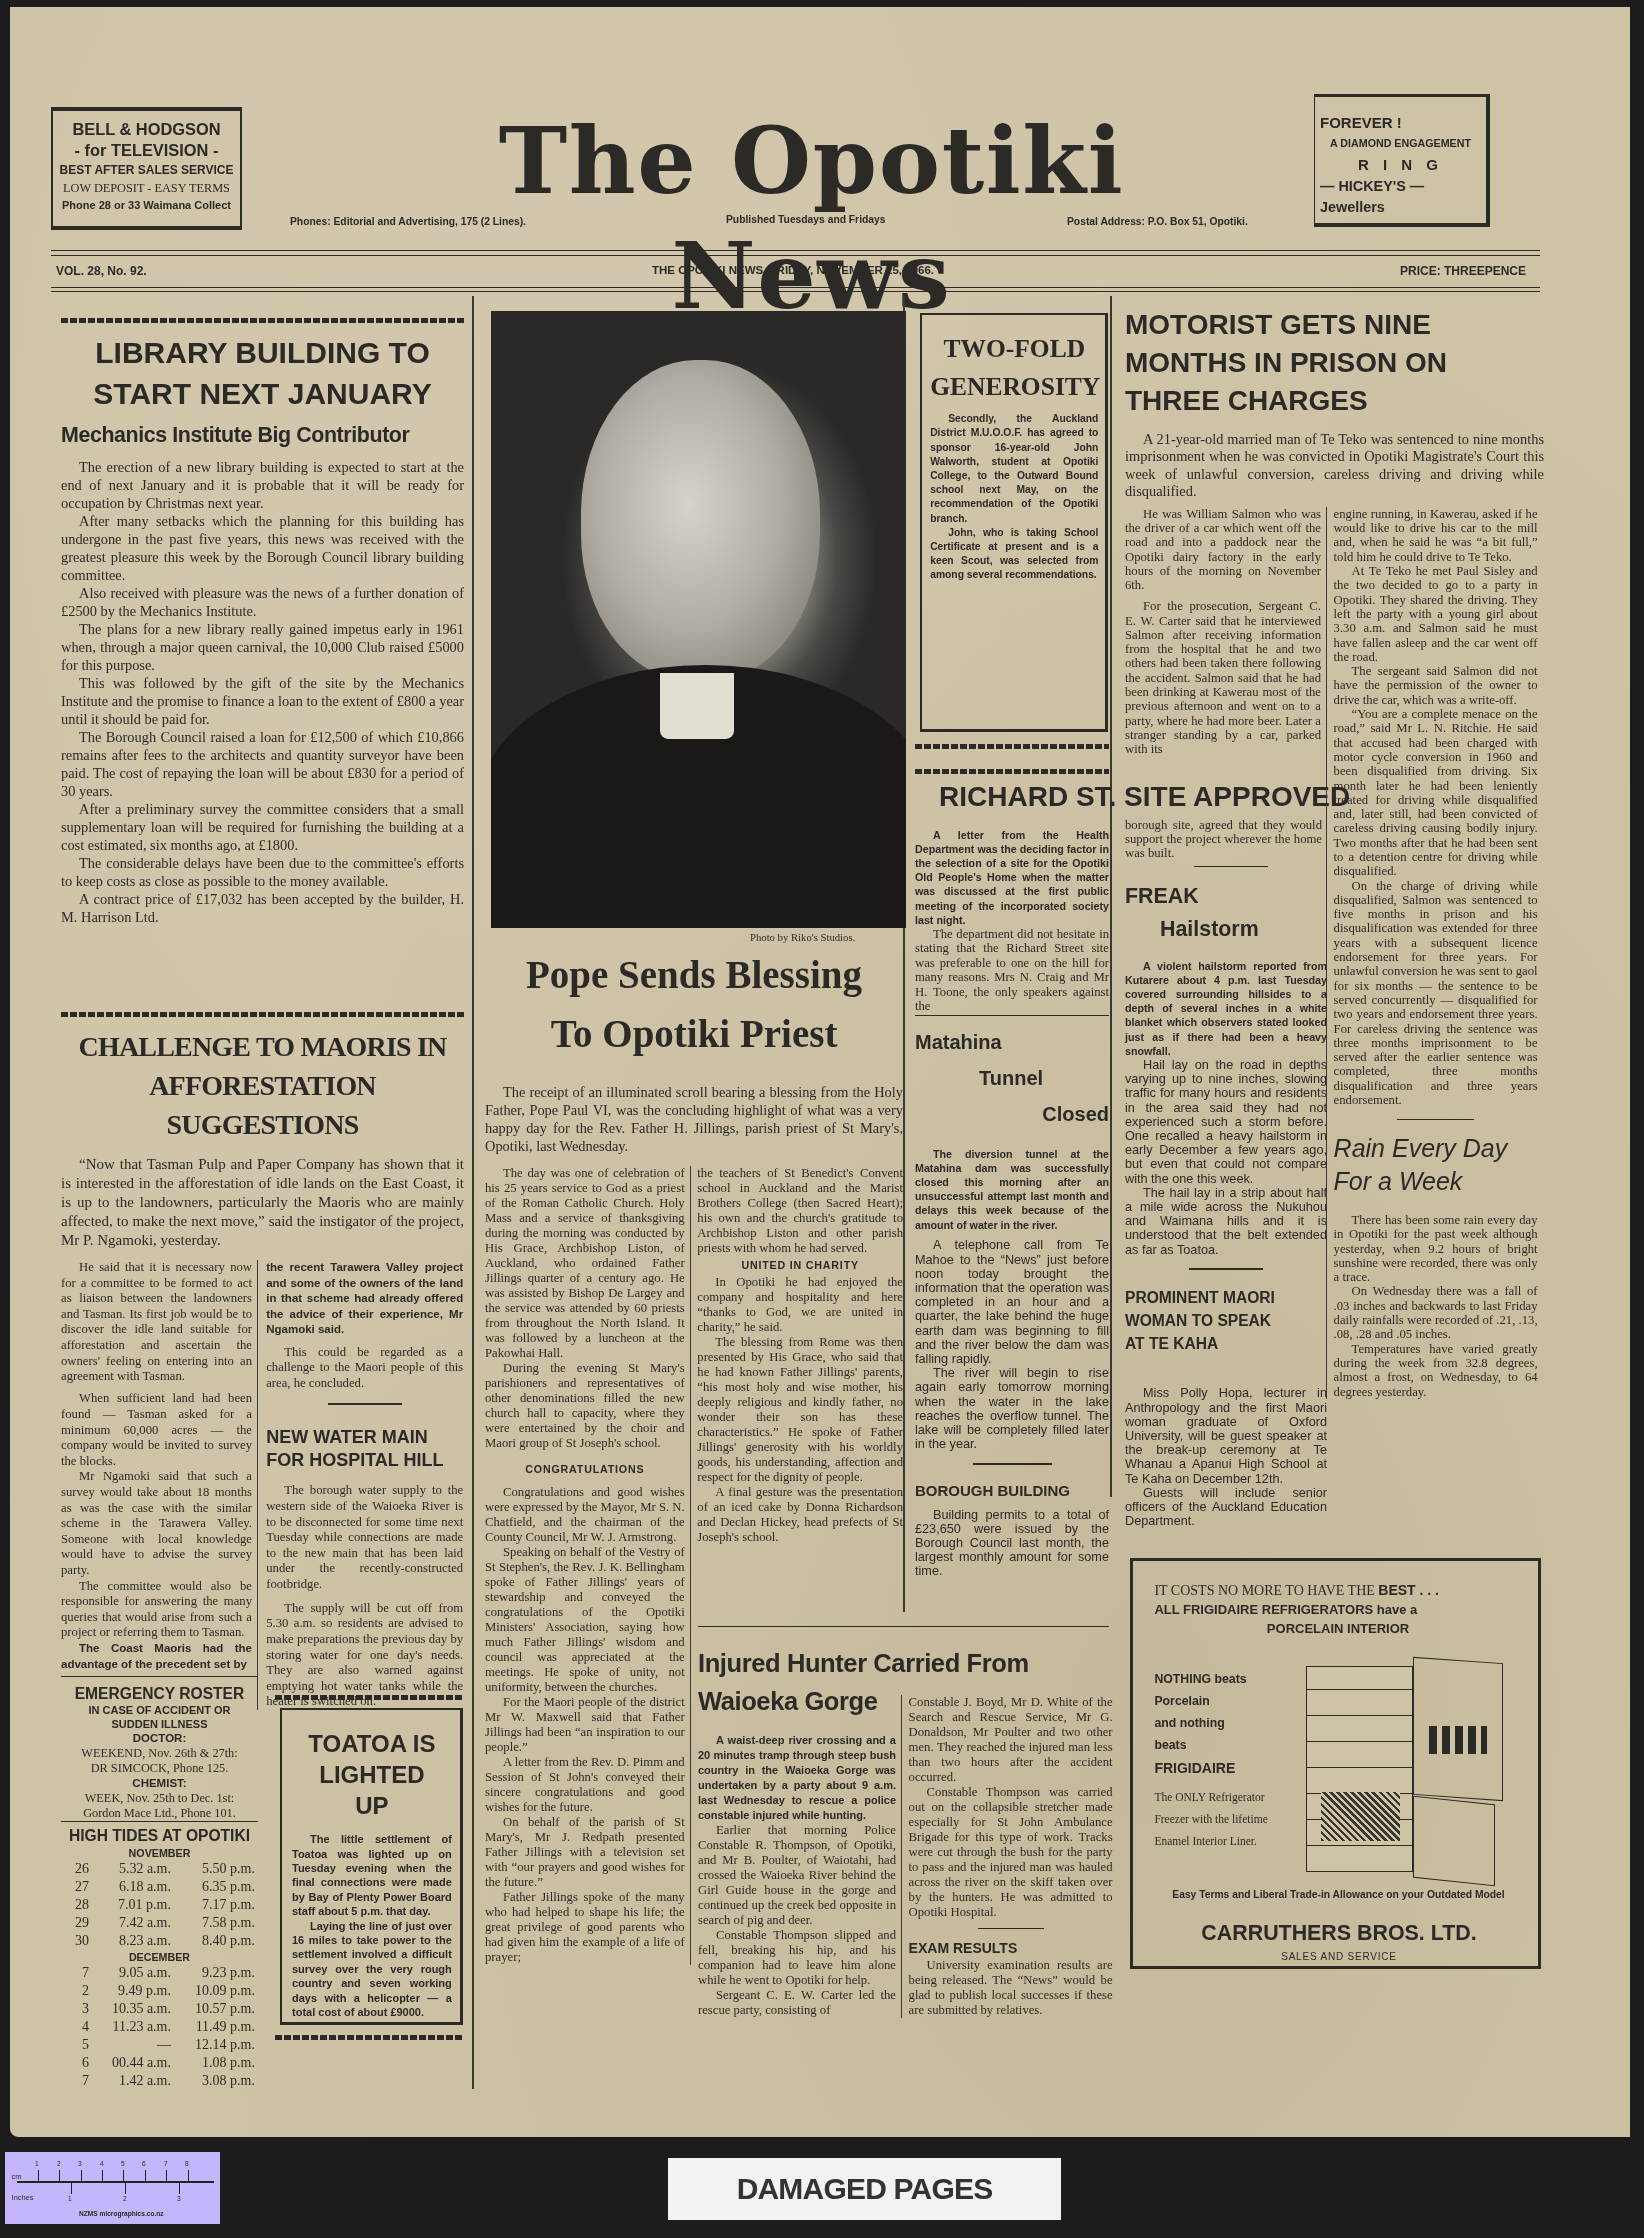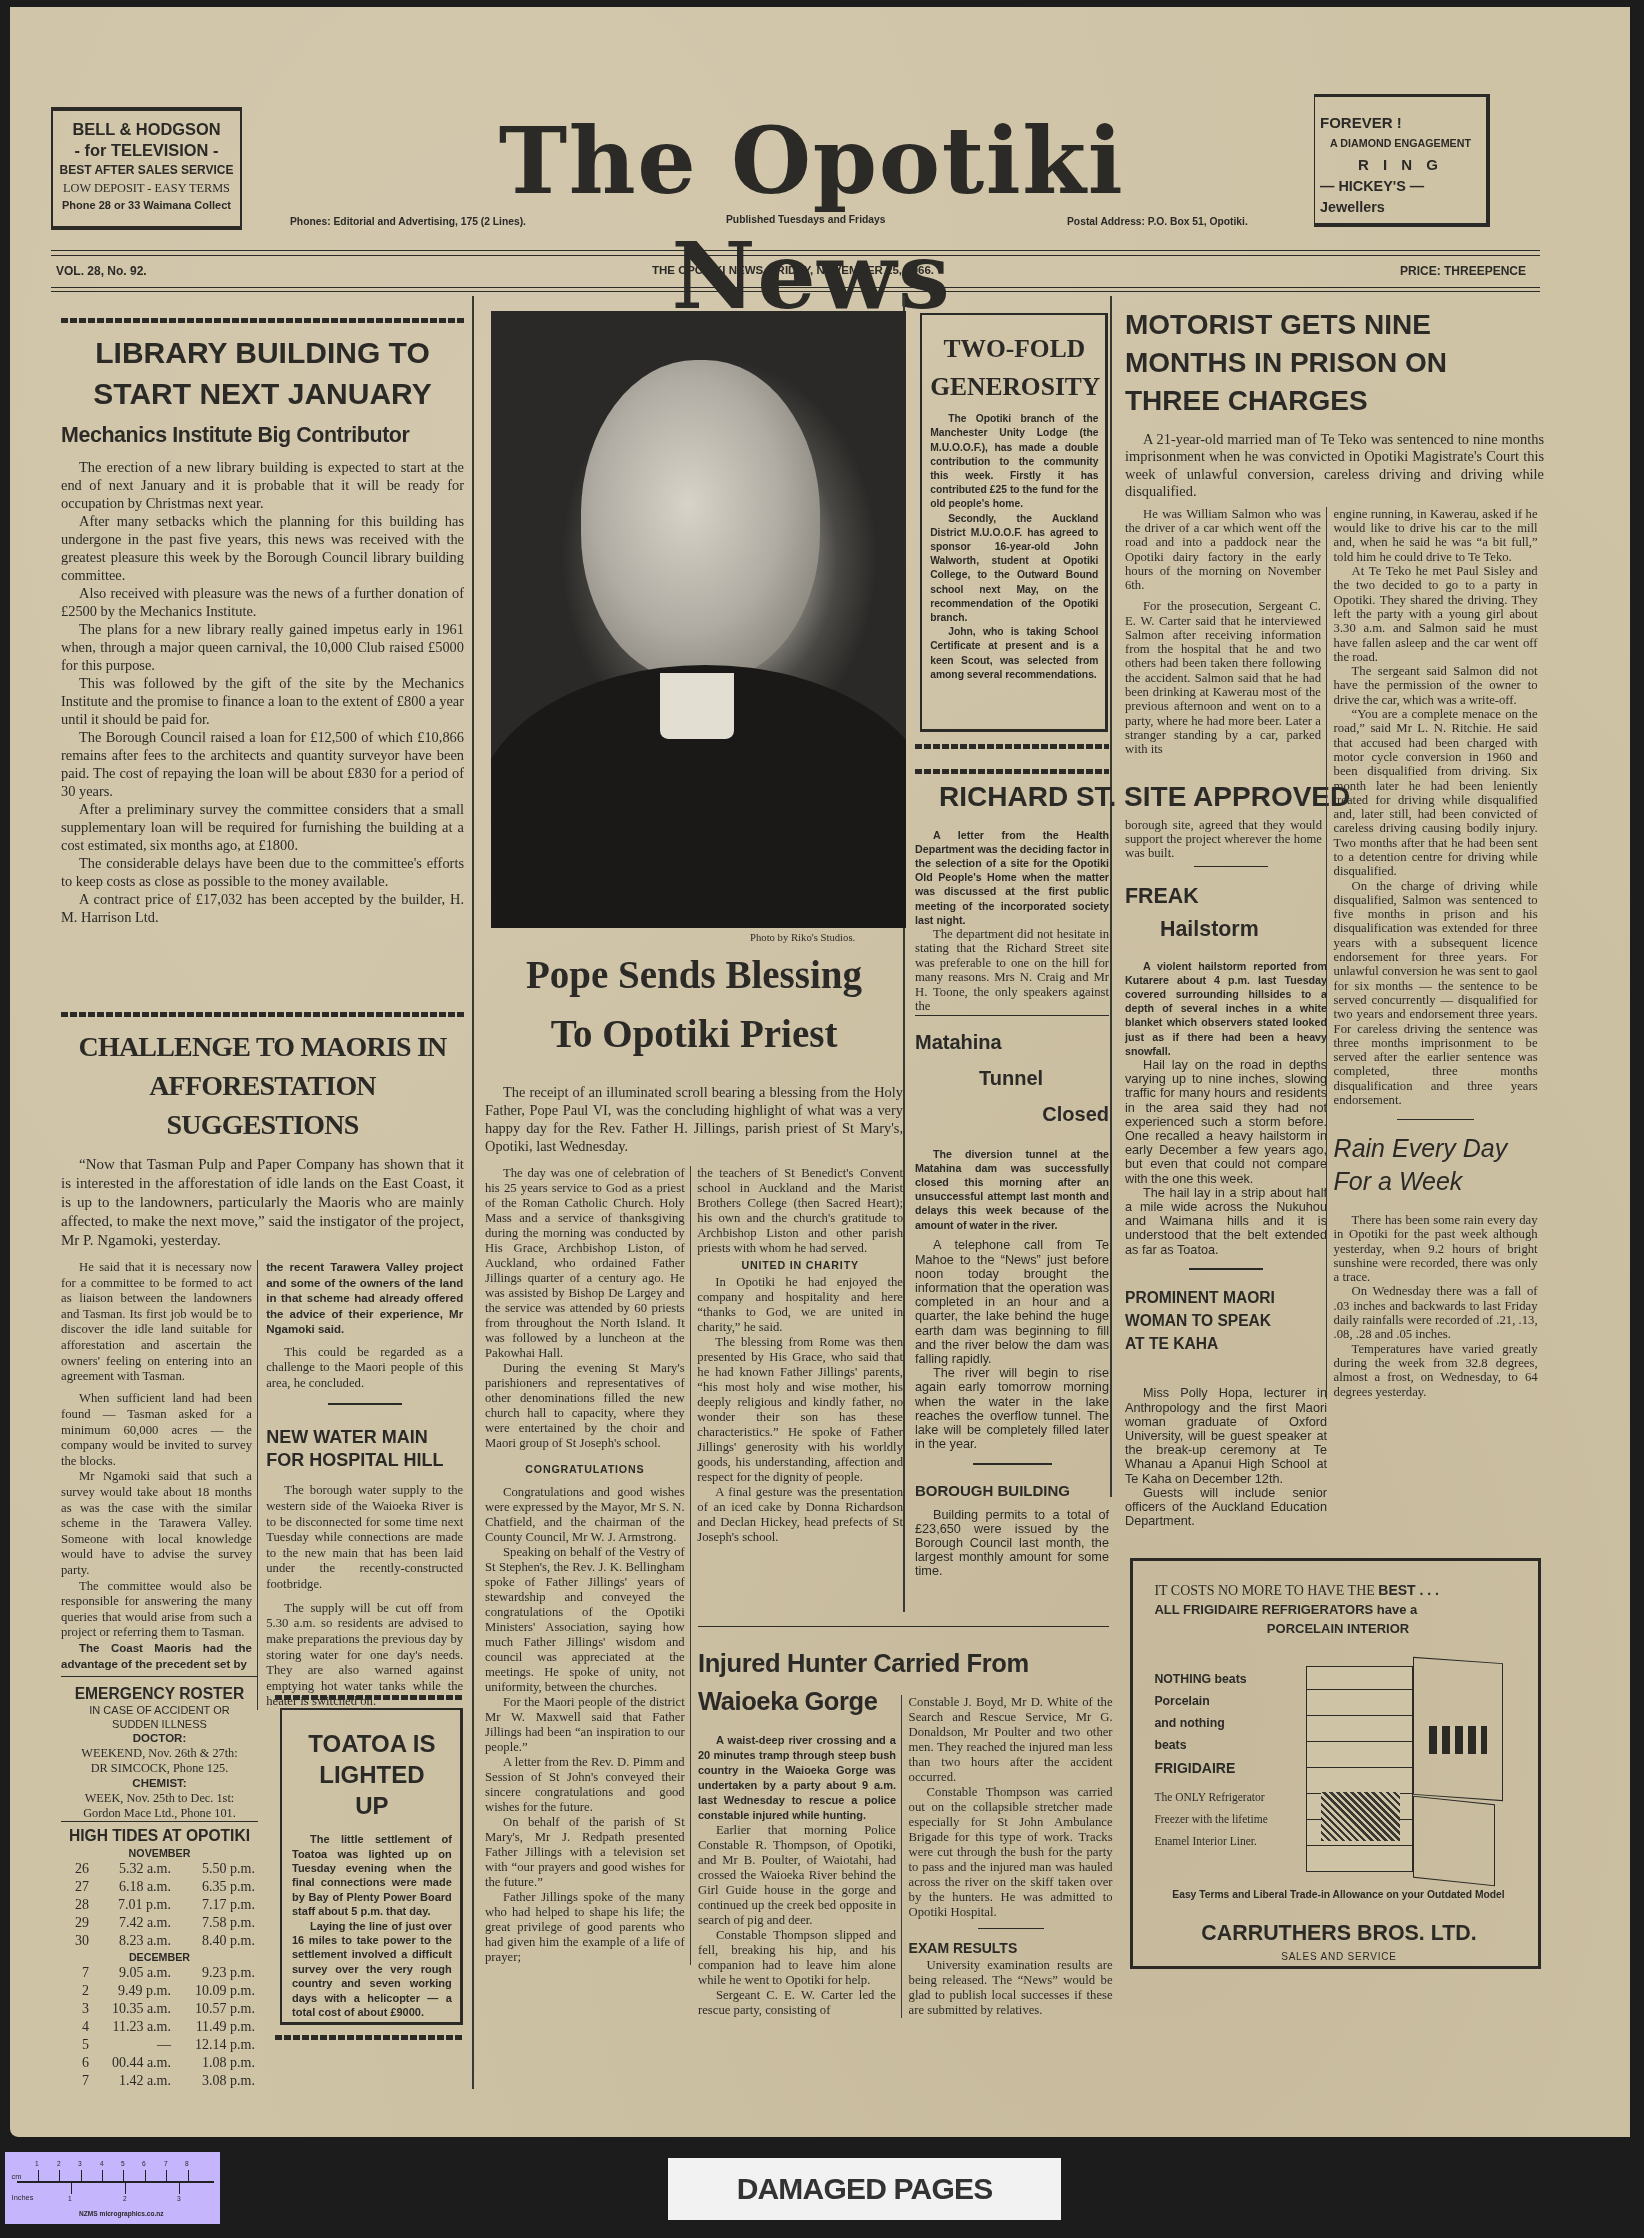--- a/index.html
+++ b/index.html
@@ -96,21 +96,21 @@
         <div class="sans" style="font-weight:bold;font-size:18px;line-height:23px;margin:21.4px 0 11.5px">NEW WATER MAIN FOR HOSPITAL HILL</div>
         <p class="p" style="font-size:12.7px;line-height:15.6px">The borough water supply to the western side of the Waioeka River is to be disconnected for some time next Tuesday while connections are made to the new main that has been laid under the recently-constructed footbridge.</p>
         <p class="p" style="font-size:12.7px;line-height:15.6px;margin-top:8.2px">The supply will be cut off from 5.30 a.m. so residents are advised to make preparations the previous day by storing water for one day's needs. They are also warned against emptying hot water tanks while the heater is switched on.</p>
       </div>
     </div>
   </div>
 
   <div class="rule" style="left:51px;top:1669px;width:197px;height:1.6px"></div>
   <div class="abs center" style="left:51px;top:1678px;width:197px">
     <div class="sans" style="font-weight:bold;font-size:15.6px;line-height:18px">EMERGENCY ROSTER</div>
-    <div class="sans" style="font-weight:normal;font-size:11px;line-height:14px;padding:0 6.6px">IN CASE OF ACCIDENT OR SUDDEN ILLNESS</div>
+    <div class="sans" style="font-weight:bold;font-size:11px;line-height:14px;padding:0 6.6px">IN CASE OF ACCIDENT OR SUDDEN ILLNESS</div>
     <div class="sans" style="font-weight:bold;font-size:11.5px;line-height:15px">DOCTOR:</div>
     <div style="font-size:12.3px;line-height:15px">WEEKEND, Nov. 26th &amp; 27th:</div>
     <div style="font-size:12.3px;line-height:15px">DR SIMCOCK, Phone 125.</div>
     <div class="sans" style="font-weight:bold;font-size:11.5px;line-height:15px">CHEMIST:</div>
     <div style="font-size:12.3px;line-height:15px">WEEK, Nov. 25th to Dec. 1st:</div>
     <div style="font-size:12.3px;line-height:15px">Gordon Mace Ltd., Phone 101.</div>
   </div>
   <div class="rule" style="left:51px;top:1814px;width:197px;height:1.6px"></div>
   <div class="abs" style="left:51px;top:1819px;width:197px">
     <div class="sans center" style="font-weight:bold;font-size:15.6px;line-height:20px">HIGH TIDES AT OPOTIKI</div>
@@ -237,21 +237,20 @@
         <p class="p" style="font-size:12.7px;line-height:15px">Constable Thompson was carried out on the collapsible stretcher made especially for St John Ambulance Brigade for this type of work. Tracks were cut through the bush for the party to pass and the injured man was hauled across the river on the skiff taken over by the hunters. He was admitted to Opotiki Hospital.</p>
         <div class="rule" style="position:relative;width:66px;height:1.6px;margin:8.2px auto"></div>
         <div class="sans" style="font-weight:bold;font-size:14px;line-height:20px;margin-top:8.2px">EXAM RESULTS</div>
         <p class="p" style="font-size:12.7px;line-height:15px">University examination results are being released. The “News” would be glad to publish local successes if these are submitted by relatives.</p>
       </div>
     </div>
   </div>
 
   <div class="abs box sans" style="left:910px;top:306px;width:188px;height:419px;padding:15px 6.6px 0 8.2px;border-width:2.5px 3.3px 3.3px 2.5px;">
     <div class="center" style="font-family:'Liberation Serif',serif;font-weight:bold;font-size:25.5px;line-height:38px;margin-bottom:6.6px">TWO-FOLD GENEROSITY</div>
-    <p class="pb" style="font-size:10.3px;line-height:14.2px">The Opotiki branch of the Manchester Unity Lodge (the M.U.O.O.F.), has made a double contribution to the community this week. Firstly it has contributed £25 to the fund for the old people's home.</p>
     <p class="pb" style="font-size:10.3px;line-height:14.2px">Secondly, the Auckland District M.U.O.O.F. has agreed to sponsor 16-year-old John Walworth, student at Opotiki College, to the Outward Bound school next May, on the recommendation of the Opotiki branch.</p>
     <p class="pb" style="font-size:10.3px;line-height:14.2px">John, who is taking School Certificate at present and is a keen Scout, was selected from among several recommendations.</p>
   </div>
   <div class="wavy" style="left:905px;top:737px;width:194px"></div>
 
   <div class="wavy" style="left:905px;top:762px;width:194px"></div>
   <div class="abs cond" style="left:929px;top:767px;width:428px;font-size:28px;line-height:46px;letter-spacing:0">RICHARD ST. SITE APPROVED</div>
   <div class="abs" style="left:905px;top:821px;width:194px">
     <p class="pb" style="font-size:10.7px;line-height:14.2px">A letter from the Health Department was the deciding factor in the selection of a site for the Opotiki Old People's Home when the matter was discussed at the first public meeting of the incorporated society last night.</p>
     <p class="p" style="font-size:12.7px;line-height:14.4px">The department did not hesitate in stating that the Richard Street site was preferable to one on the hill for many reasons. Mrs N. Craig and Mr H. Toone, the only speakers against the</p>

